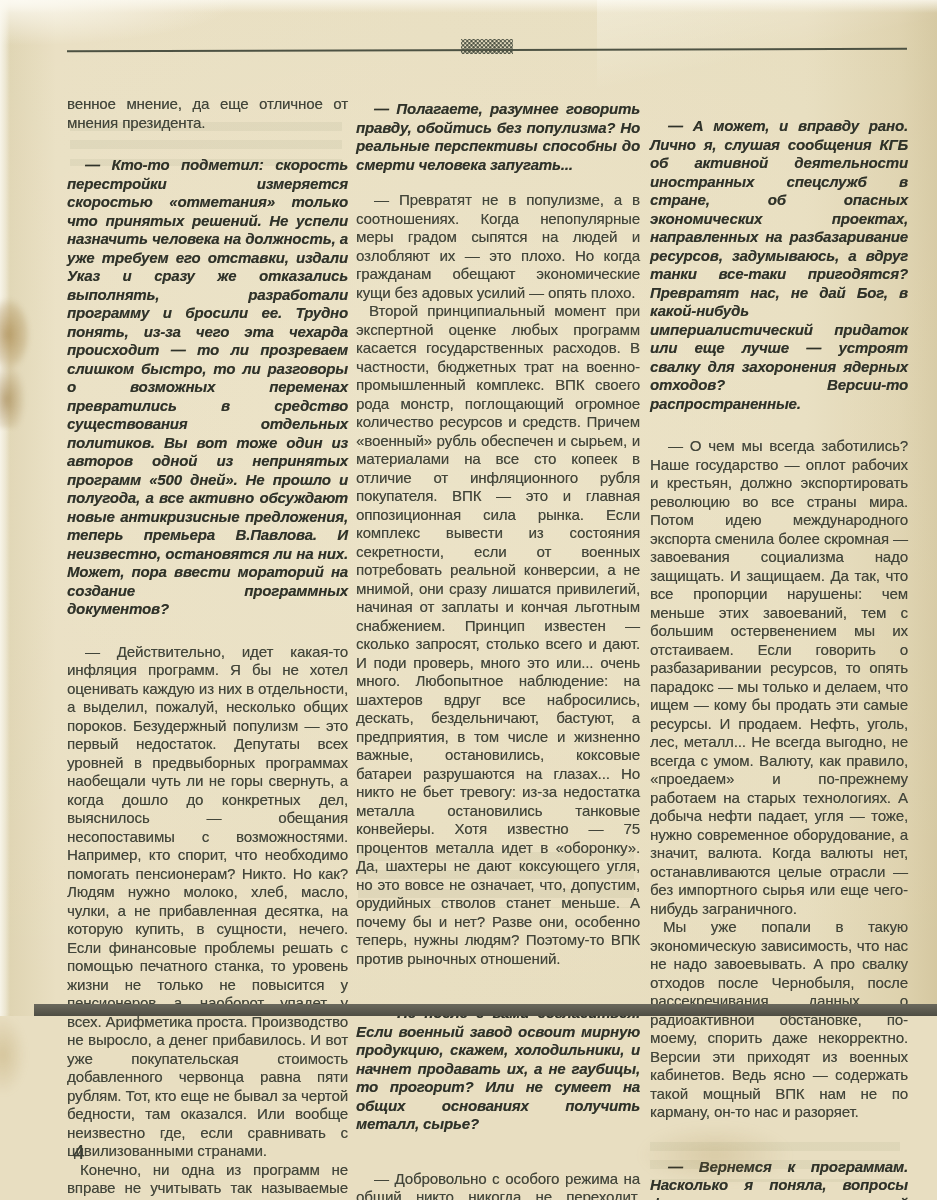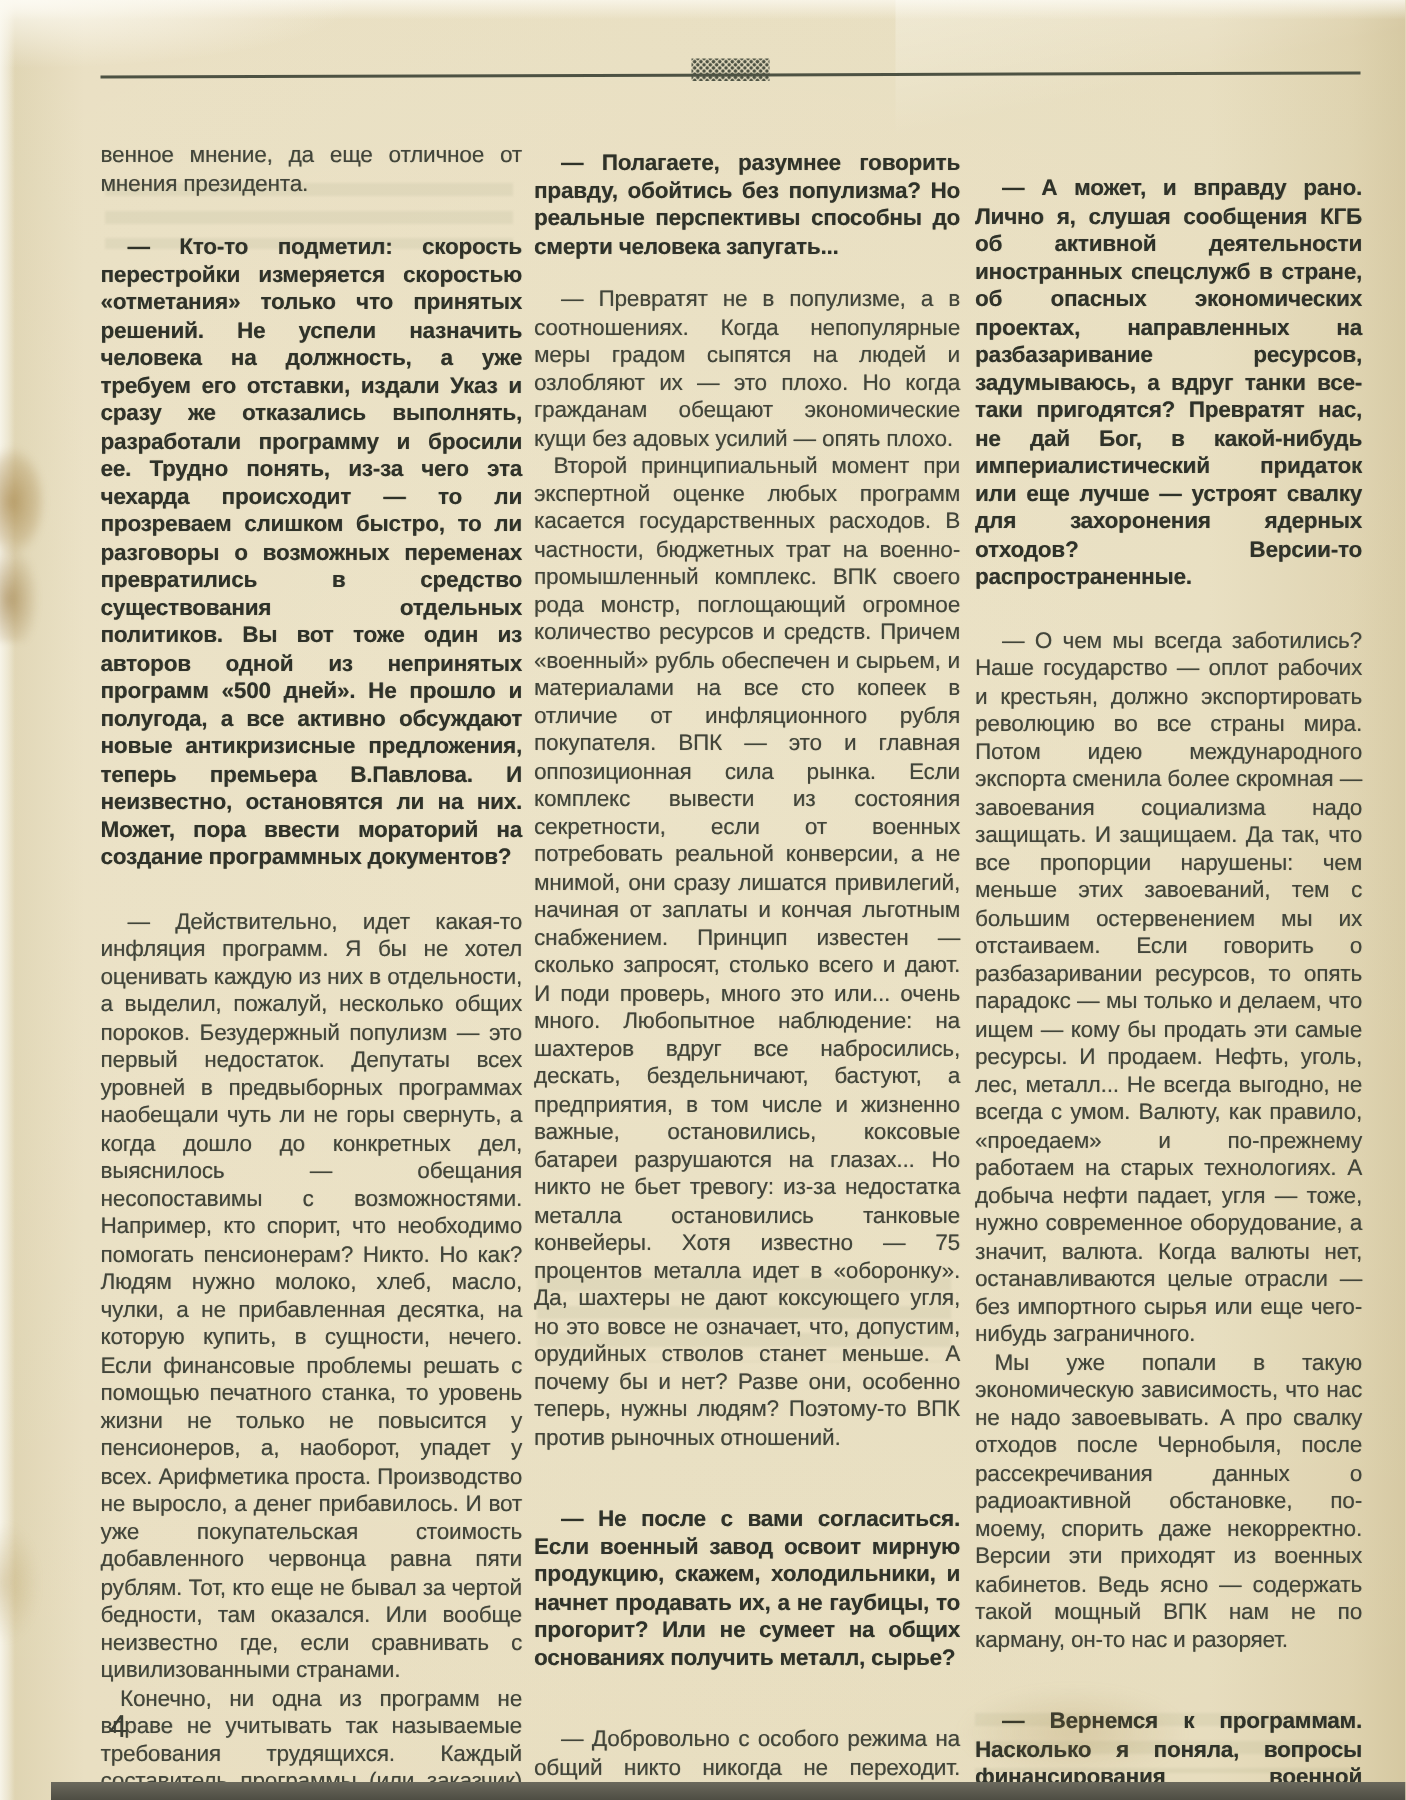--- a/index.html
+++ b/index.html
@@ -2,21 +2,21 @@
 <html lang="ru"><head>
 <meta charset="utf-8">
 <style>
   html,body{margin:0;padding:0;}
   body{
     width:937px;height:1200px;overflow:hidden;
     background:#e8dec1;
     font-family:"Liberation Sans","DejaVu Sans",sans-serif;
   }
   .page{
-    position:relative;width:937px;height:1200px;
+    position:relative;width:937px;height:1016px;
     background:
       radial-gradient(140% 90% at 48% 42%, rgba(255,253,240,0.16), rgba(255,253,240,0) 70%),
       linear-gradient(90deg,#ddd2af 0,#e9dfc2 6%,#e7ddbe 86%,#ded2ae 96%,#d5c8a1 100%),
       #e6dcbe;
     color:#41443a;
   }
   
   .edge-left{position:absolute;left:0;top:0;width:10px;height:100%;
     background:linear-gradient(90deg,#f7f4e8 0,rgba(247,244,232,.55) 55%,rgba(247,244,232,0) 100%);}
   .edge-top{position:absolute;left:0;top:0;width:100%;height:13px;
@@ -51,21 +51,21 @@
     background:linear-gradient(180deg,#6b695d,#4e4d43);}
   
   .col{position:absolute;text-align:justify;font-size:15px;line-height:18.5px;
     letter-spacing:-0.1px;text-shadow:.2px .3px .45px rgba(62,65,54,.55);}
   .col-1{left:67px;top:95px;width:281px;}
   .col-2{left:356px;top:100px;width:284px;}
   .col-3{left:650px;top:100px;width:258px;}
   .col p{margin:0;text-indent:18px;}
   p.cont{text-indent:0;}
   p.run-in{text-indent:13px;}
-  p.q{font-weight:bold;color:#2f3229;letter-spacing:-0.15px;}
+  p.q{font-weight:bold;color:#2f3229;letter-spacing:-0.15px;font-style:italic;}
   p.a{color:#42453a;}
   .gap-s{margin-top:17px !important;}
   .gap-m{margin-top:24px !important;}
   .gap-l{margin-top:36px !important;}
   .page-number{position:absolute;left:73px;top:1140px;font-size:21px;color:#3b3e33;
     text-shadow:.2px .3px .4px rgba(62,65,54,.5);}
 </style>
 </head>
 <body>
 

